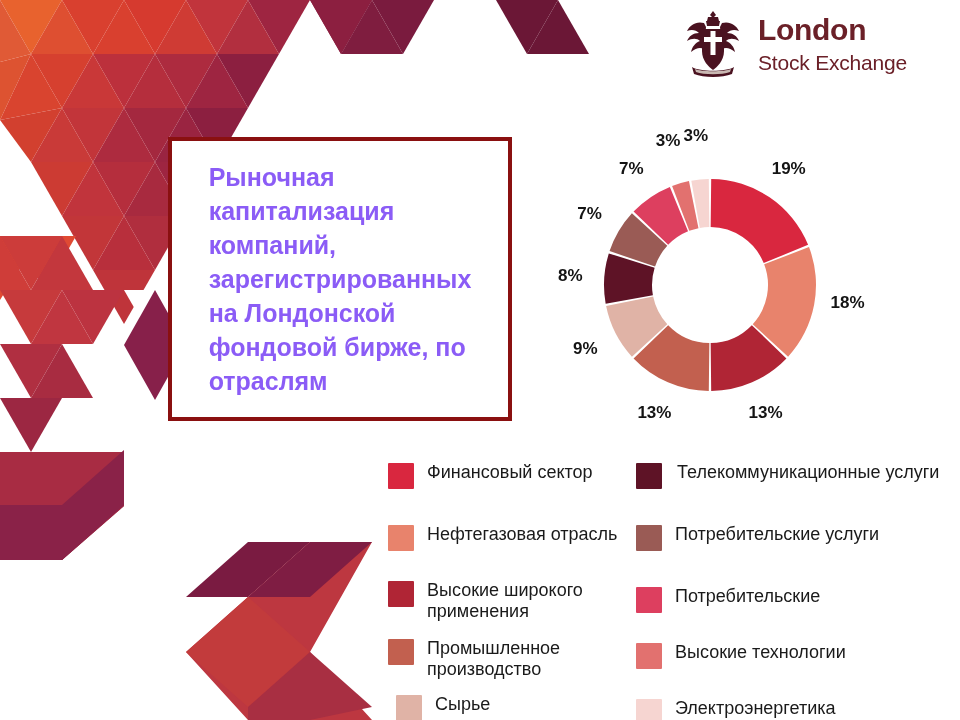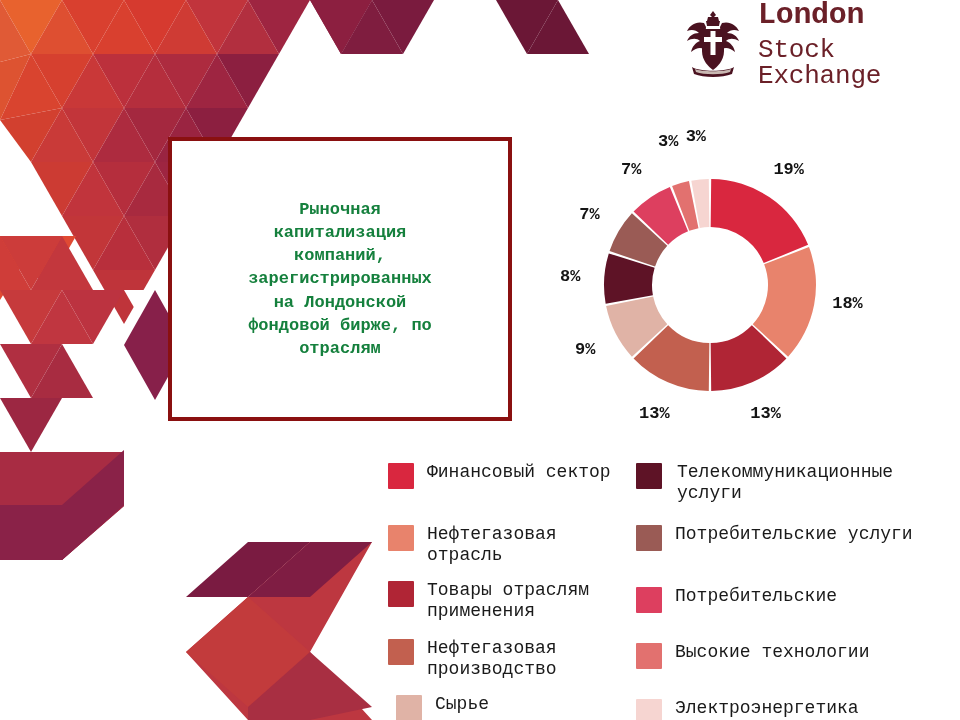--- a/index.html
+++ b/index.html
@@ -1,40 +1,40 @@
 <!DOCTYPE html>
 <html><head>
 <meta charset="utf-8">
 <style>
   html,body{margin:0;padding:0;background:#fff;}
   body{
     font-family:"Liberation Sans","DejaVu Sans",sans-serif;
     width:960px;height:720px;overflow:hidden;position:relative;
   }
-  #slide{position:absolute;inset:0;width:960px;height:720px;background:#ffffff;overflow:hidden;font-family:Liberation Mono, monospace;}
+  #slide{position:absolute;inset:0;width:960px;height:720px;background:#ffffff;overflow:hidden;}
 
   
   #deco{position:absolute;left:0;top:0;width:600px;height:720px;pointer-events:none;}
 
   
   #logo{position:absolute;left:682px;top:6px;width:268px;height:76px;display:flex;align-items:center;gap:14px;}
   #crest{width:62px;height:70px;flex:0 0 62px;}
   .logo-words{display:flex;flex-direction:column;justify-content:center;line-height:1.0;}
   .logo-l1{font-size:30px;font-weight:bold;color:#6b2028;letter-spacing:-0.3px;}
-  .logo-l2{font-size:26px;font-weight:normal;color:#6b2028;letter-spacing:-0.2px;margin-top:7px;}
+  .logo-l2{font-size:21px;font-weight:normal;color:#6b2028;letter-spacing:-0.2px;margin-top:7px;}
 
   
   #titlebox{
     position:absolute;left:168px;top:137px;width:344px;height:284px;
     background:#ffffff;border:4px solid #8a1010;box-sizing:border-box;
     display:flex;align-items:center;justify-content:center;
   }
   #title-text{
-    color:#15803d;font-weight:bold;font-size:17px;line-height:1.36;
-    text-align:center;padding:0 16px;white-space:pre-line;
+    color:#8b5cf6;font-weight:bold;font-size:25px;line-height:1.36;
+    padding:0 16px;white-space:pre-line;
   }
 
   
   #chart{position:absolute;left:540px;top:125px;width:400px;height:330px;}
   #chart svg{display:block;}
   .pct{
     position:absolute;font-size:17px;font-weight:bold;color:#141414;
     white-space:nowrap;transform:translate(-50%,-50%);
   }
 
@@ -229,26 +229,26 @@
         <div class="legitem" style="top: 0px;">
           <span class="swatch" style="background: rgb(217, 39, 63);"></span>
           <span class="leglabel">Финансовый сектор</span>
         </div>
         <div class="legitem" style="top: 62px;">
           <span class="swatch" style="background: rgb(232, 131, 108);"></span>
           <span class="leglabel">Нефтегазовая отрасль</span>
         </div>
         <div class="legitem" style="top: 118px;">
           <span class="swatch" style="background: rgb(176, 37, 53);"></span>
-          <span class="leglabel">Товары отраслям
+          <span class="leglabel">Высокие широкого
 применения</span>
         </div>
         <div class="legitem" style="top: 176px;">
           <span class="swatch" style="background: rgb(194, 96, 79);"></span>
-          <span class="leglabel">Нефтегазовая
+          <span class="leglabel">Промышленное
 производство</span>
         </div>
         <div class="legitem" style="top: 232px; padding-left: 8px;">
           <span class="swatch" style="background: rgb(224, 179, 166);"></span>
           <span class="leglabel">Сырье</span>
         </div>
       </div>
     <div class="legcol right" id="legend-right">
         <div class="legitem" style="top: 0px; gap: 15px;">
           <span class="swatch" style="background: rgb(94, 19, 38);"></span>

